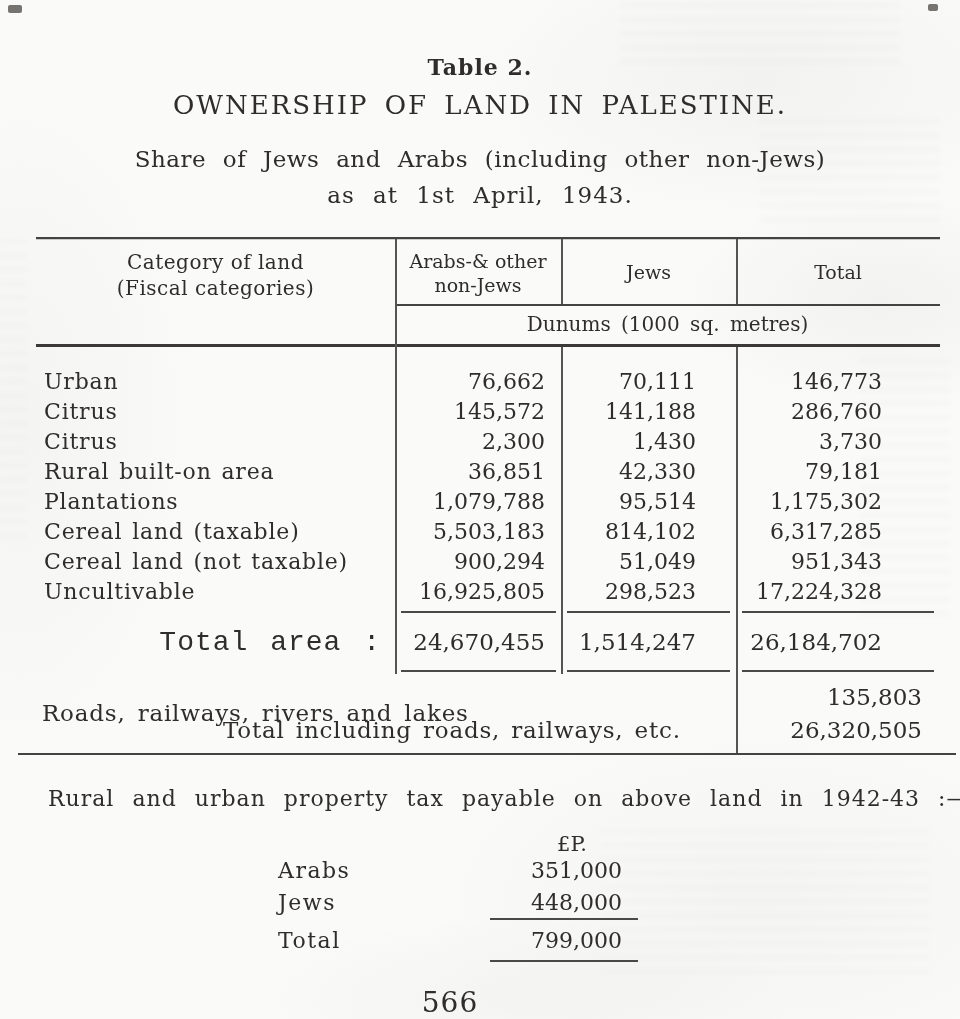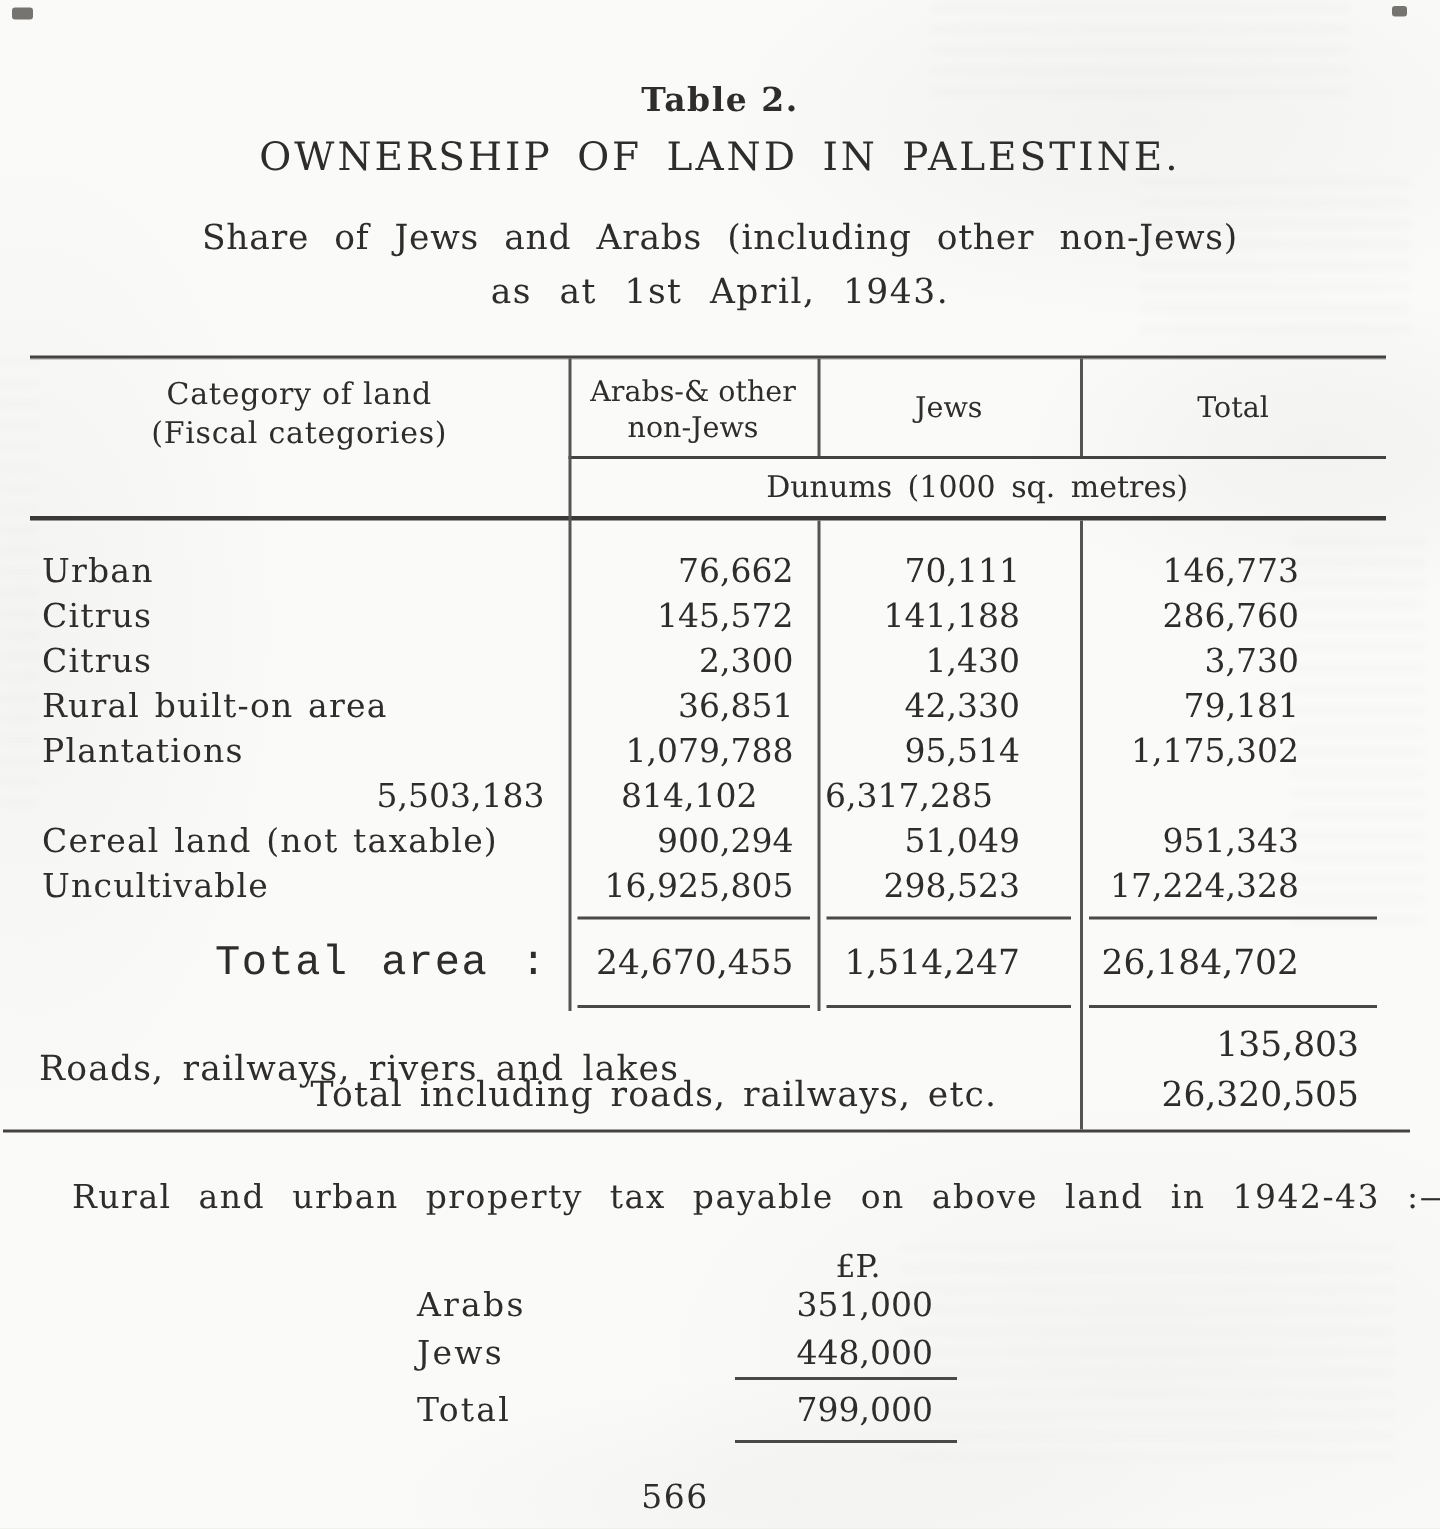--- a/index.html
+++ b/index.html
@@ -26,21 +26,21 @@
   .sp1{left:8px;  top:5px; width:14px; height:8px;}
   .sp2{left:928px; top:4px; width:10px; height:7px;}
 
   .center{position:absolute; left:0; width:960px; text-align:center;}
   .table-label{top:54px; font-size:22px; font-weight:bold; letter-spacing:1px;}
   .title{top:90px; font-size:26px; letter-spacing:2px; word-spacing:6px;}
   .subtitle1{top:146px; font-size:23px; letter-spacing:.5px; word-spacing:9px;}
   .subtitle2{top:182px; font-size:23px; letter-spacing:1px; word-spacing:10px;}
 
   
-  .twrap{position:absolute; left:20px; top:237px; width:904px; height:412px;}
+  .twrap{position:absolute; left:36px; top:237px; width:904px; height:412px;}
   .hrule{position:absolute; background:#454341;}
   .r-top{left:0; top:0; width:904px; height:2px; box-shadow:0 1px 0 rgba(69,67,65,.25);}
   .r-underhead{left:359px; top:67px; width:545px; height:2px;}
   .r-thick{left:0; top:107px; width:904px; height:3px; background:#3b3937;}
   .r-bottom{left:-18px; top:516px; width:938px; height:2px;}
   .vrule{position:absolute; width:2px; background:#565452;}
   .v1{left:359px; top:2px;   height:435px;}
   .v2a{left:525px; top:2px;  height:65px;}
   .v2b{left:525px; top:110px; height:327px;}
   .v3a{left:700px; top:2px;  height:65px;}
@@ -80,21 +80,21 @@
   
   .tax-heading{position:absolute; left:48px; top:786px; font-size:22px; letter-spacing:1px; word-spacing:10px; white-space:nowrap;}
   .tax-currency{position:absolute; left:512px; top:832px; width:120px; text-align:center; font-size:21px;}
   .tax-row{position:absolute; left:0; width:960px; height:28px;}
   .taxA{top:858px;} .taxB{top:890px;} .taxC{top:928px;}
   .tax-label{position:absolute; left:278px; font-size:22px; letter-spacing:1.5px;}
   .tax-value{position:absolute; left:450px; width:172px; text-align:right; font-size:22px;}
   .tax-rule{position:absolute; left:490px; width:148px; height:2px; background:#4b4947;}
   .tr1{top:918px;} .tr2{top:960px;}
 
-  .page-number{position:absolute; left:0; top:986px; width:900px; text-align:center; font-size:22px; letter-spacing:1px;}
+  .page-number{position:absolute; left:0; top:986px; width:900px; text-align:center; font-size:28px; letter-spacing:1px;}
 </style>
 </head>
 <body>
 
 <div class="page">
 
   <div class="ghost g1"></div>
   <div class="ghost g2"></div>
   <div class="ghost g3"></div>
   <div class="ghost g4"></div>
@@ -156,20 +156,21 @@
         <span class="c-num c-jews">42,330</span>
         <span class="c-num c-total">79,181</span>
       </div>
       <div class="trow">
         <span class="c-cat">Plantations</span>
         <span class="c-num c-arab">1,079,788</span>
         <span class="c-num c-jews">95,514</span>
         <span class="c-num c-total">1,175,302</span>
       </div>
       <div class="trow">
+        <span class="c-cat">Cereal land (taxable)</span>
         <span class="c-num c-arab">5,503,183</span>
         <span class="c-num c-jews">814,102</span>
         <span class="c-num c-total">6,317,285</span>
       </div>
       <div class="trow">
         <span class="c-cat">Cereal land (not taxable)</span>
         <span class="c-num c-arab">900,294</span>
         <span class="c-num c-jews">51,049</span>
         <span class="c-num c-total">951,343</span>
       </div>

